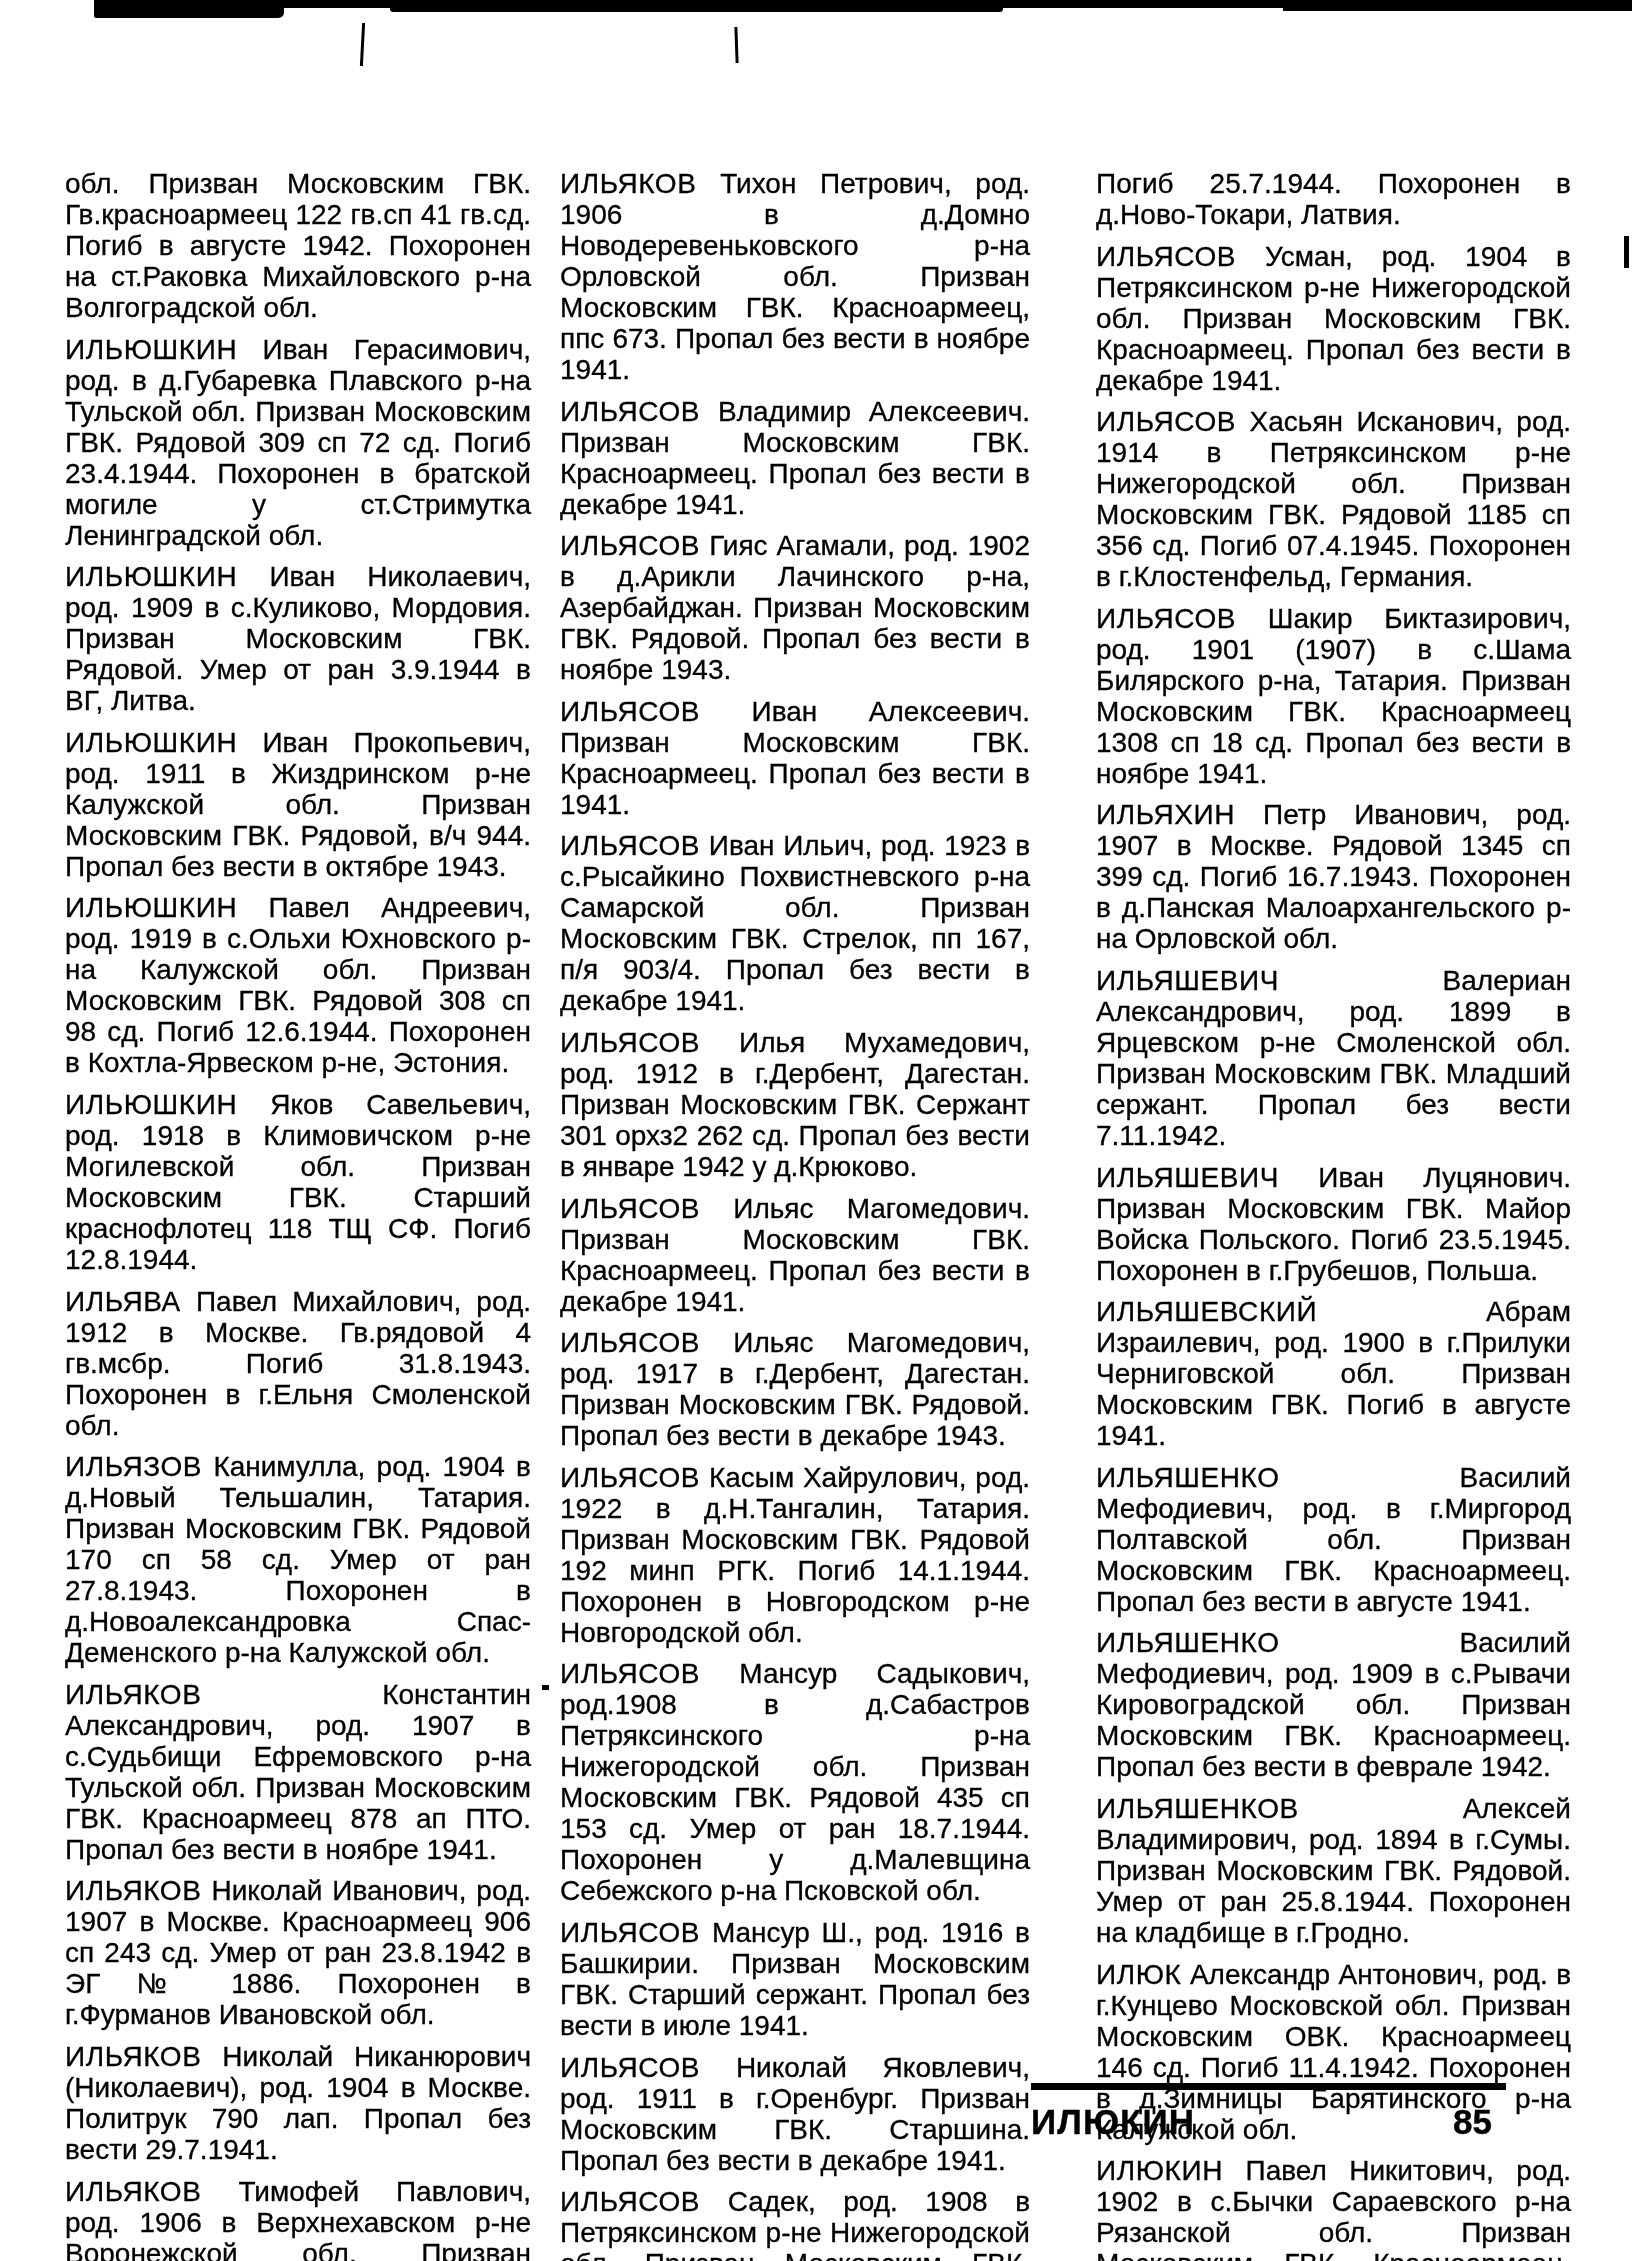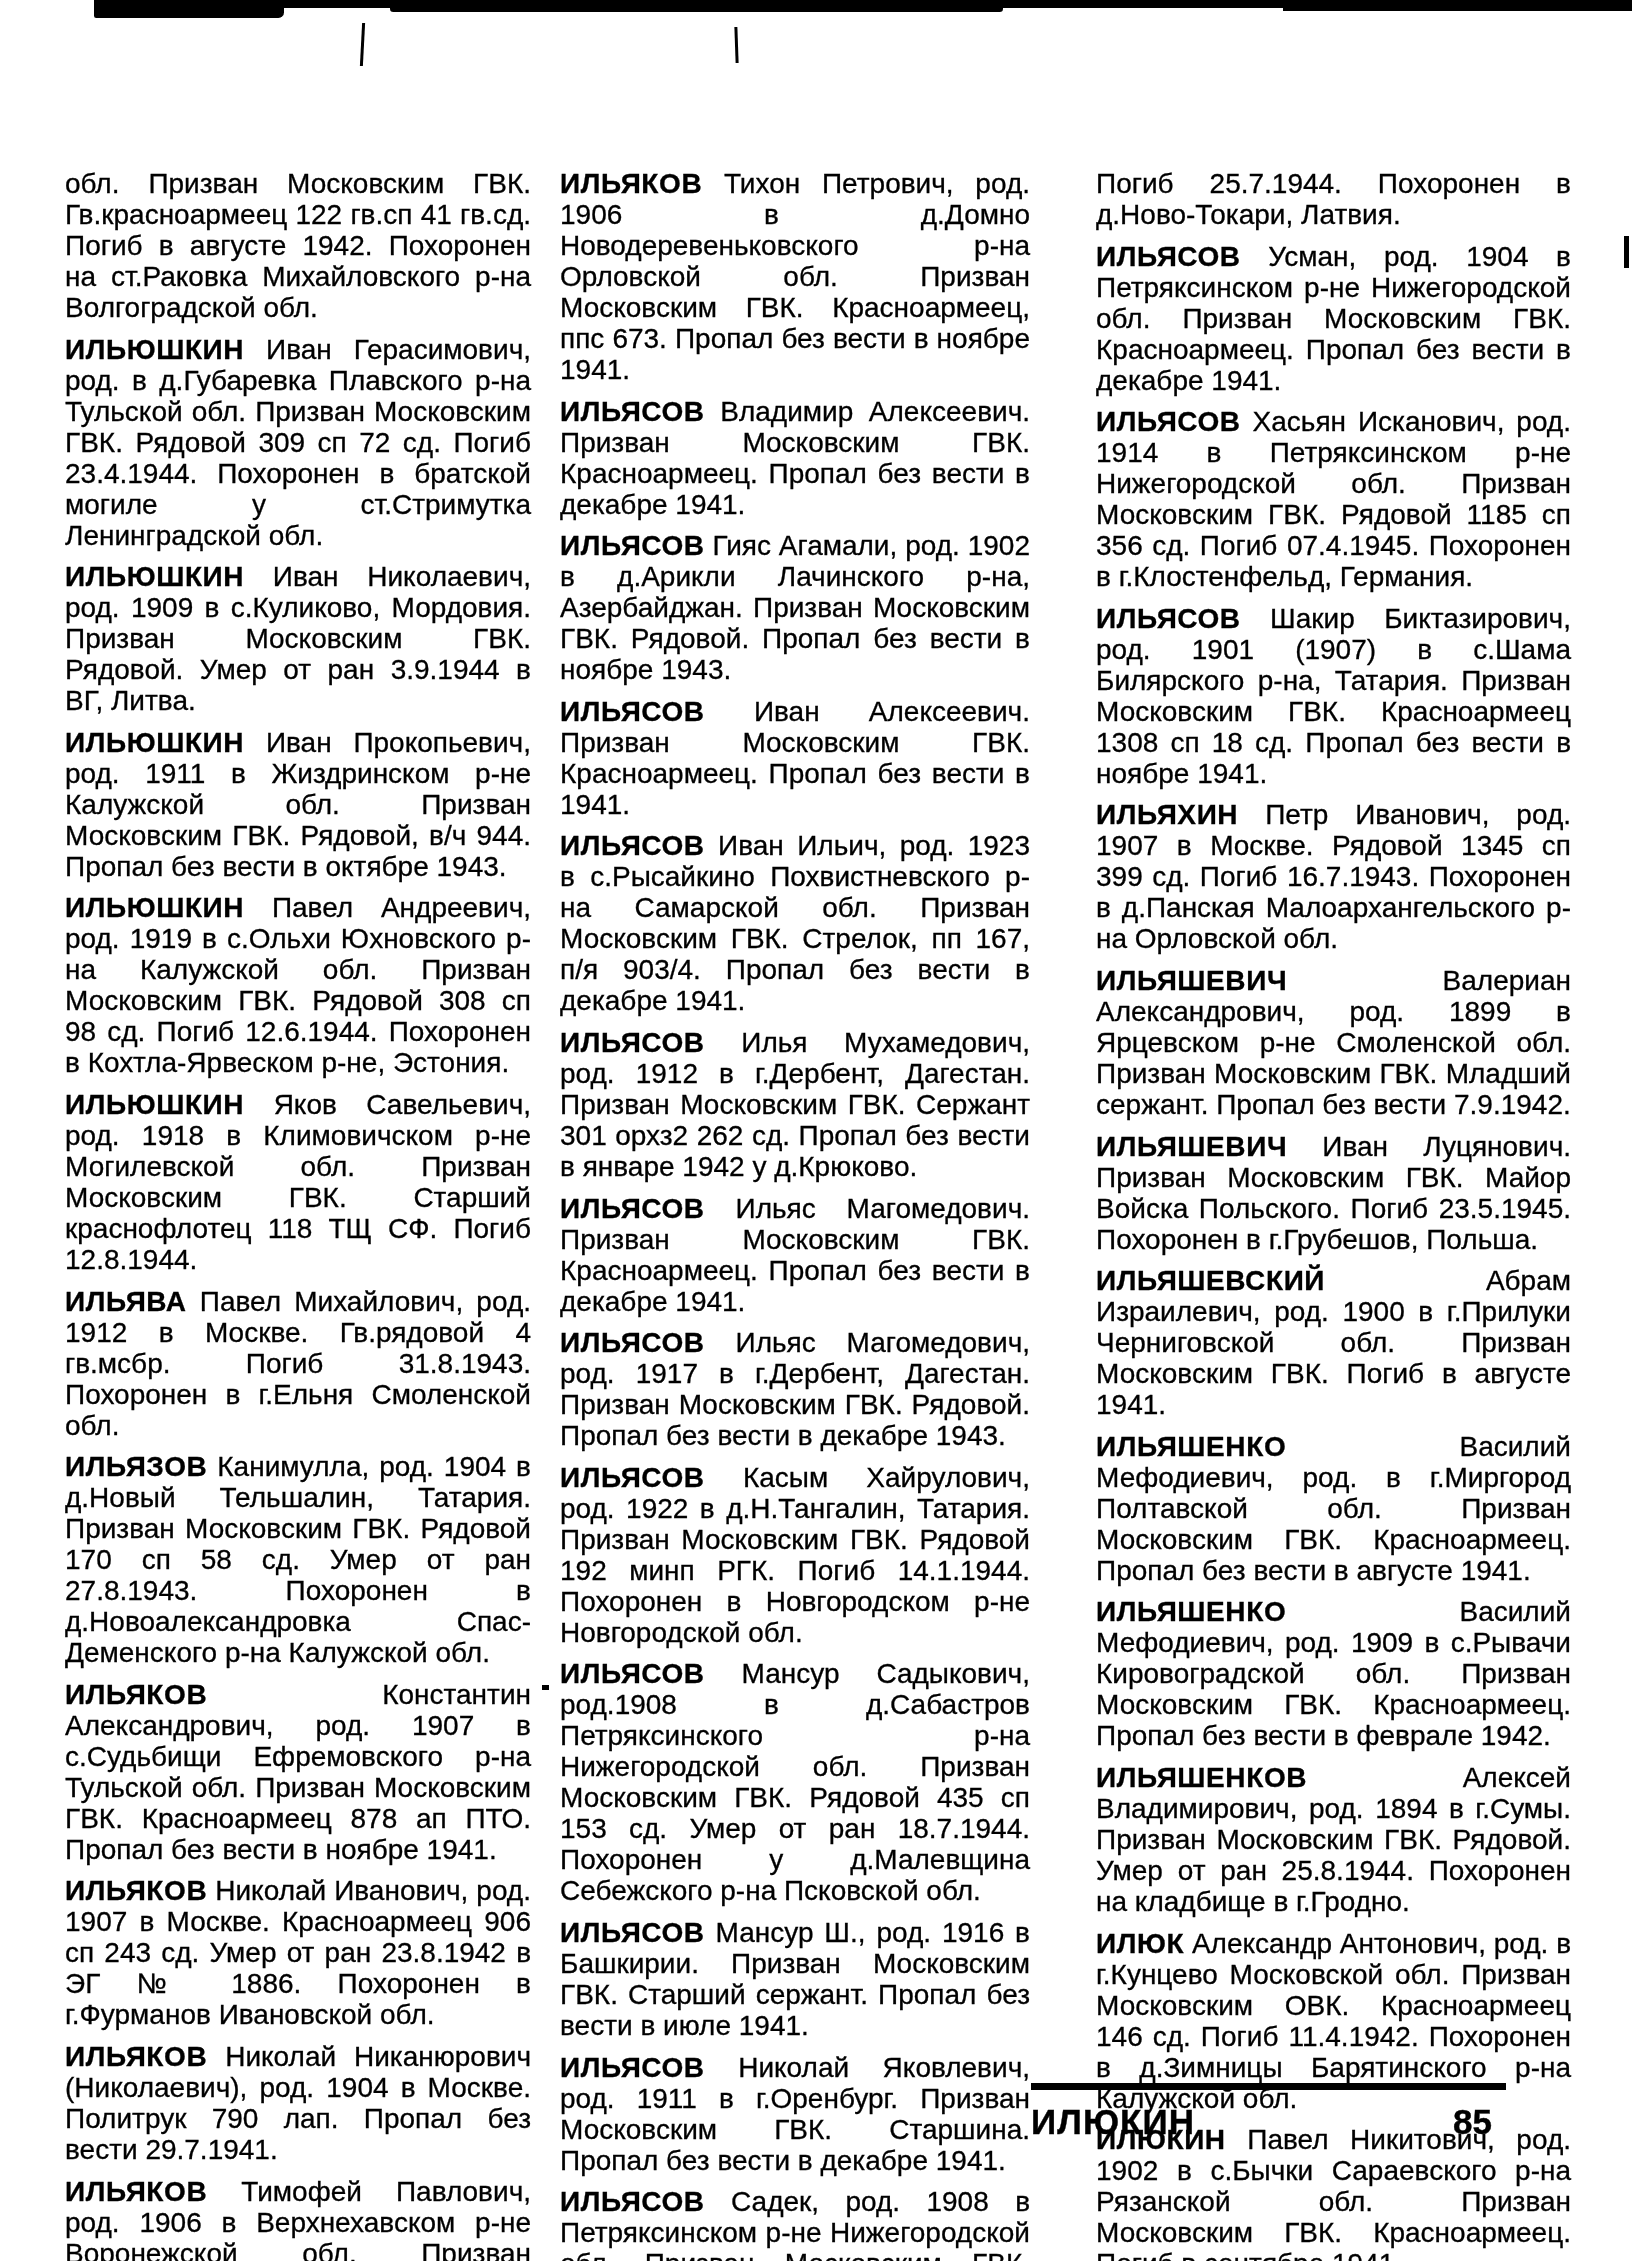--- a/index.html
+++ b/index.html
@@ -32,21 +32,21 @@
     font-size: 28px;
     line-height: 31px;
     margin-top: 44px;
     -webkit-text-stroke: 0.3px #000;
   }
   #col1 { left: 65px;  width: 466px; }
   #col2 { left: 560px; width: 470px; }
   #col3 { left: 1096px; width: 475px; }
 
   .entry { margin: 0 0 10.6px 0; }
-  .surname { font-weight: bold; letter-spacing: 0.6px; -webkit-text-stroke: 0.3px #000; }
+  .surname { font-weight: normal; letter-spacing: 0.6px; -webkit-text-stroke: 0.3px #000; }
 
   
   #footer {
     position: absolute;
     left: 1031px;
     top: 2083px;
     width: 475px;
     border-top: 7.2px solid #000;
     padding-top: 12.3px;
     display: flex;
@@ -134,21 +134,21 @@
     <p class="entry"> <span class="etext">Погиб 25.7.1944. Похоронен в д.Ново-Токари, Латвия.</span></p>
 
     <p class="entry"><b class="surname">ИЛЬЯСОВ</b> <span class="etext">Усман, род. 1904 в Петряксинском р-не Нижегородской обл. Призван Московским ГВК. Красноармеец. Пропал без вести в декабре 1941.</span></p>
 
     <p class="entry"><b class="surname">ИЛЬЯСОВ</b> <span class="etext">Хасьян Исканович, род. 1914 в Петряксинском р-не Нижегородской обл. Призван Московским ГВК. Рядовой 1185 сп 356 сд. Погиб 07.4.1945. Похоронен в г.Клостенфельд, Германия.</span></p>
 
     <p class="entry"><b class="surname">ИЛЬЯСОВ</b> <span class="etext">Шакир Биктазирович, род. 1901 (1907) в с.Шама Билярского р-на, Татария. Призван Московским ГВК. Красноармеец 1308 сп 18 сд. Пропал без вести в ноябре 1941.</span></p>
 
     <p class="entry"><b class="surname">ИЛЬЯХИН</b> <span class="etext">Петр Иванович, род. 1907 в Москве. Рядовой 1345 сп 399 сд. Погиб 16.7.1943. Похоронен в д.Панская Малоархангельского р-на Орловской обл.</span></p>
 
-    <p class="entry"><b class="surname">ИЛЬЯШЕВИЧ</b> <span class="etext">Валериан Александрович, род. 1899 в Ярцевском р-не Смоленской обл. Призван Московским ГВК. Младший сержант. Пропал без вести 7.9.1942.</span></p>
+    <p class="entry"><b class="surname">ИЛЬЯШЕВИЧ</b> <span class="etext">Валериан Александрович, род. 1899 в Ярцевском р-не Смоленской обл. Призван Московским ГВК. Младший сержант. Пропал без вести 7.11.1942.</span></p>
 
     <p class="entry"><b class="surname">ИЛЬЯШЕВИЧ</b> <span class="etext">Иван Луцянович. Призван Московским ГВК. Майор Войска Польского. Погиб 23.5.1945. Похоронен в г.Грубешов, Польша.</span></p>
 
     <p class="entry"><b class="surname">ИЛЬЯШЕВСКИЙ</b> <span class="etext">Абрам Израилевич, род. 1900 в г.Прилуки Черниговской обл. Призван Московским ГВК. Погиб в августе 1941.</span></p>
 
     <p class="entry"><b class="surname">ИЛЬЯШЕНКО</b> <span class="etext">Василий Мефодиевич, род. в г.Миргород Полтавской обл. Призван Московским ГВК. Красноармеец. Пропал без вести в августе 1941.</span></p>
 
     <p class="entry"><b class="surname">ИЛЬЯШЕНКО</b> <span class="etext">Василий Мефодиевич, род. 1909 в с.Рывачи Кировоградской обл. Призван Московским ГВК. Красноармеец. Пропал без вести в феврале 1942.</span></p>
 
     <p class="entry"><b class="surname">ИЛЬЯШЕНКОВ</b> <span class="etext">Алексей Владимирович, род. 1894 в г.Сумы. Призван Московским ГВК. Рядовой. Умер от ран 25.8.1944. Похоронен на кладбище в г.Гродно.</span></p>

